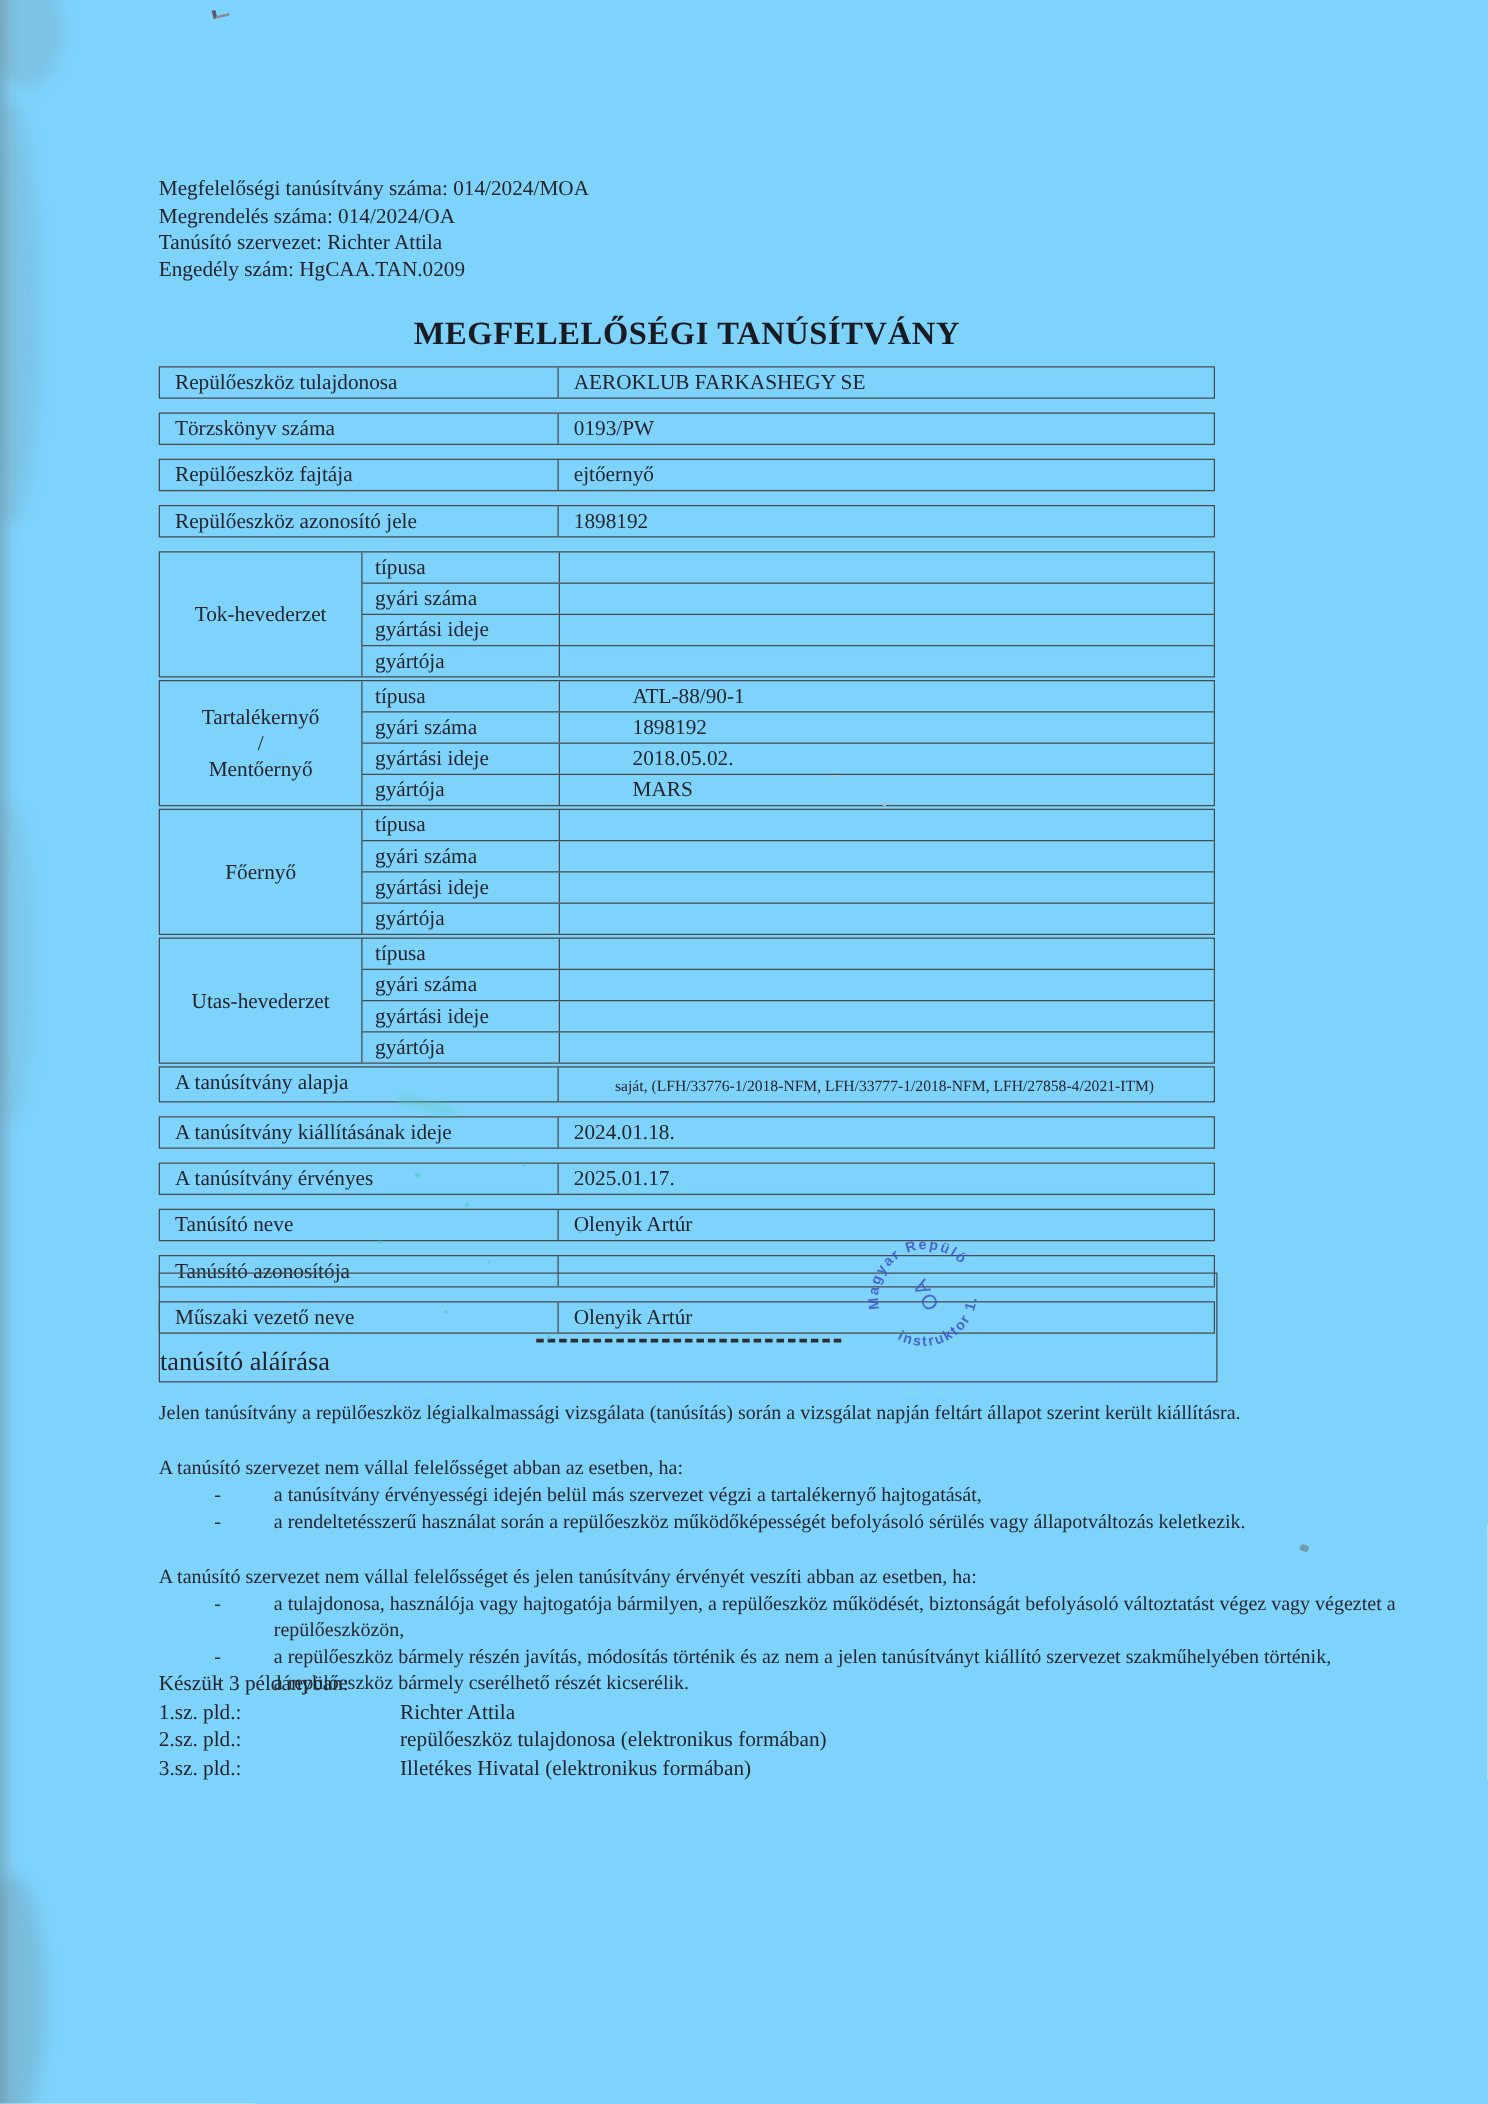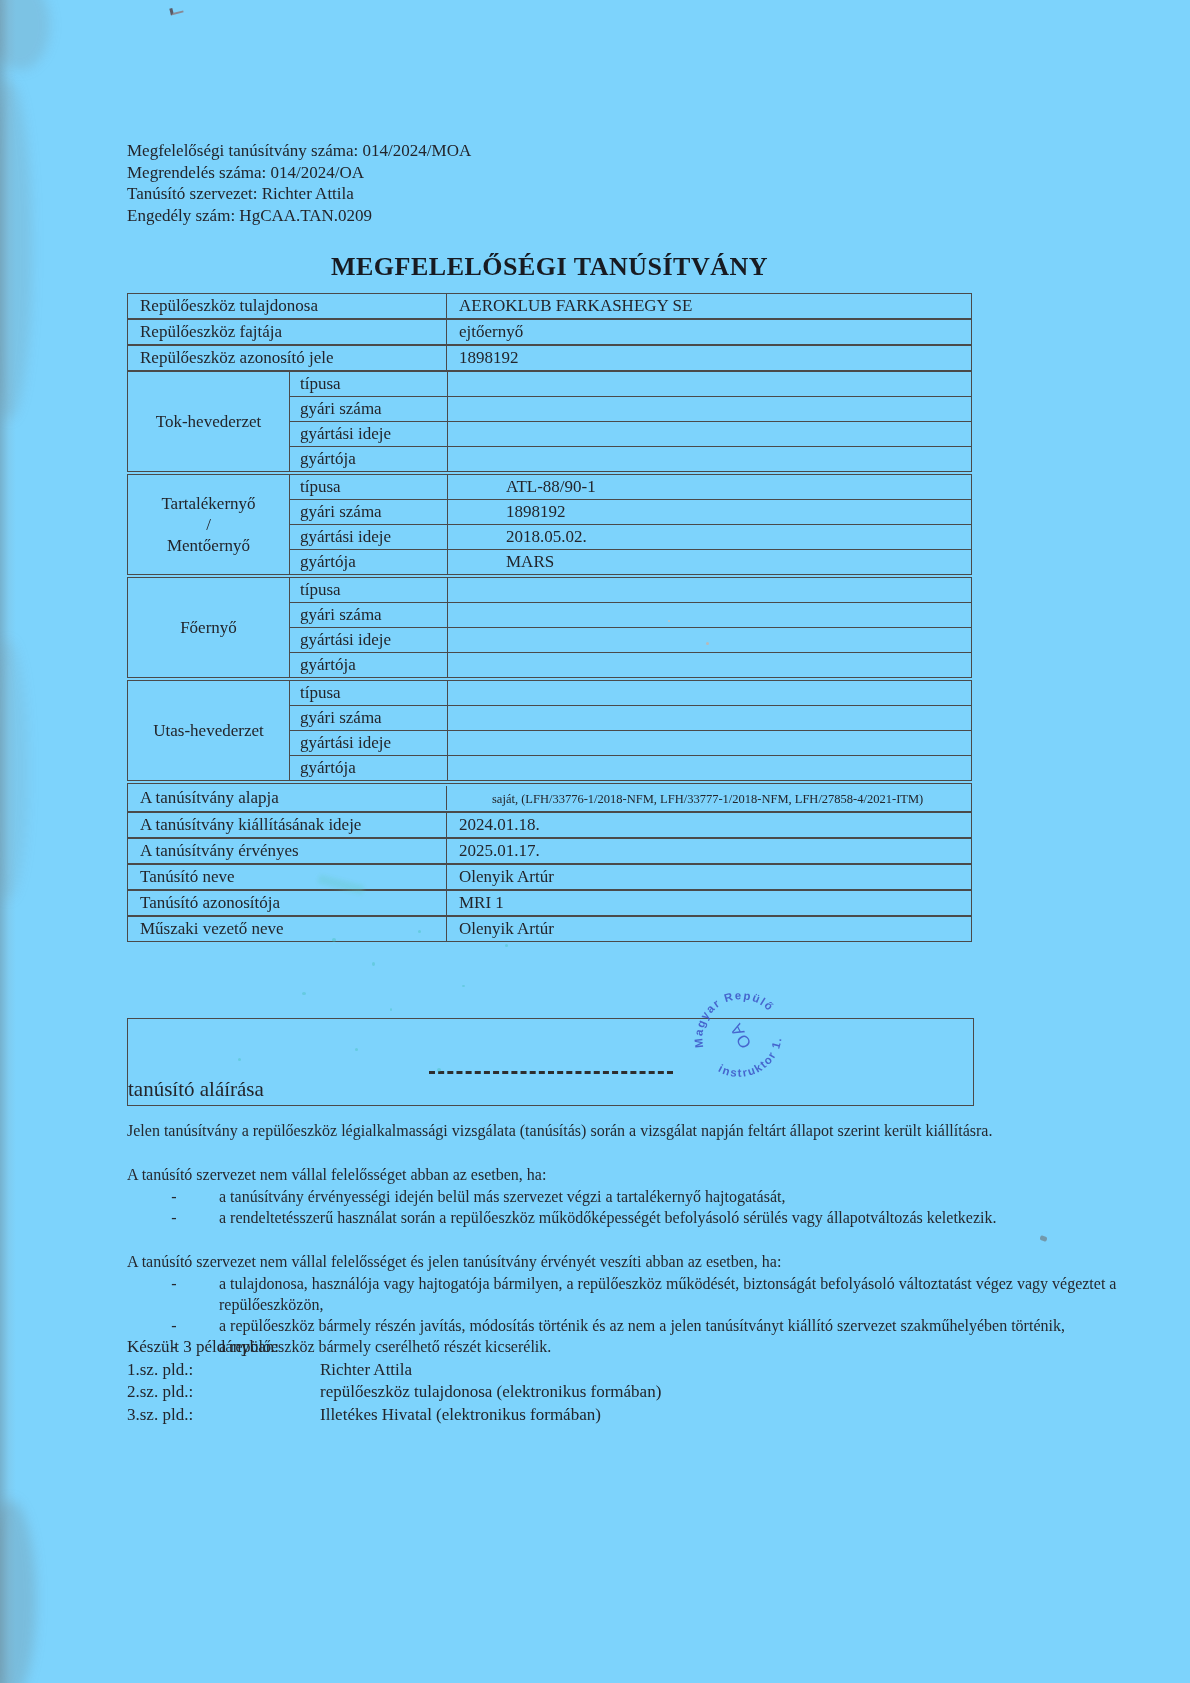--- a/index.html
+++ b/index.html
@@ -45,21 +45,21 @@
     position:absolute; left:127px; width:845px; top:252px;
     text-align:center; font-size:26px; font-weight:bold;
     letter-spacing:.5px; color:#181b22;
   }
 
   
   #certificate-table {
     position:absolute; left:127px; top:293px; width:845px;
     font-size:17px; line-height:22px; color:#23252b;
   }
-  .trow { display:flex; border:1px solid #4a4a4a; margin-bottom:0;align-items:center; }
+  .trow { display:flex; border:1px solid #4a4a4a; margin-bottom:11px; }
   .tlbl { width:306px; border-right:1px solid #4a4a4a; padding:1px 0 1px 12px; }
   .tval { flex:1; padding:1px 0 1px 12px; white-space:nowrap; overflow:hidden; }
   .trow.small-val .tval { font-size:12.5px; padding-left:45px; padding-top:4px; }
 
   .tgroup { display:flex; border:1px solid #4a4a4a; margin-bottom:2px; align-items:stretch; }
   .gname {
     width:161px; border-right:1px solid #4a4a4a;
     display:flex; align-items:center; justify-content:center;
     text-align:center; white-space:pre-line; line-height:21px;
   }
@@ -136,20 +136,24 @@
     </div>
 
   <div class="doc-title">MEGFELELŐSÉGI TANÚSÍTVÁNY</div>
 
   <div id="certificate-table">
       <div class="trow">
         <div class="tlbl">Repülőeszköz tulajdonosa</div>
         <div class="tval">AEROKLUB FARKASHEGY SE</div>
       </div>
       <div class="trow">
+        <div class="tlbl">Törzskönyv száma</div>
+        <div class="tval">0193/PW</div>
+      </div>
+      <div class="trow">
         <div class="tlbl">Repülőeszköz fajtája</div>
         <div class="tval">ejtőernyő</div>
       </div>
       <div class="trow">
         <div class="tlbl">Repülőeszköz azonosító jele</div>
         <div class="tval">1898192</div>
       </div>
       <div class="tgroup">
         <div class="gname">Tok-hevederzet</div>
         <div class="grows">
@@ -247,21 +251,20 @@
       <div class="trow">
         <div class="tlbl">A tanúsítvány érvényes</div>
         <div class="tval">2025.01.17.</div>
       </div>
       <div class="trow">
         <div class="tlbl">Tanúsító neve</div>
         <div class="tval">Olenyik Artúr</div>
       </div>
       <div class="trow">
         <div class="tlbl">Tanúsító azonosítója</div>
-        <div class="tval">MRI 1</div>
       </div>
       <div class="trow">
         <div class="tlbl">Műszaki vezető neve</div>
         <div class="tval">Olenyik Artúr</div>
       </div>
     </div>
 
   <div class="sig-box">
     <div class="sig-line"></div>
     <div class="sig-caption">tanúsító aláírása</div>

